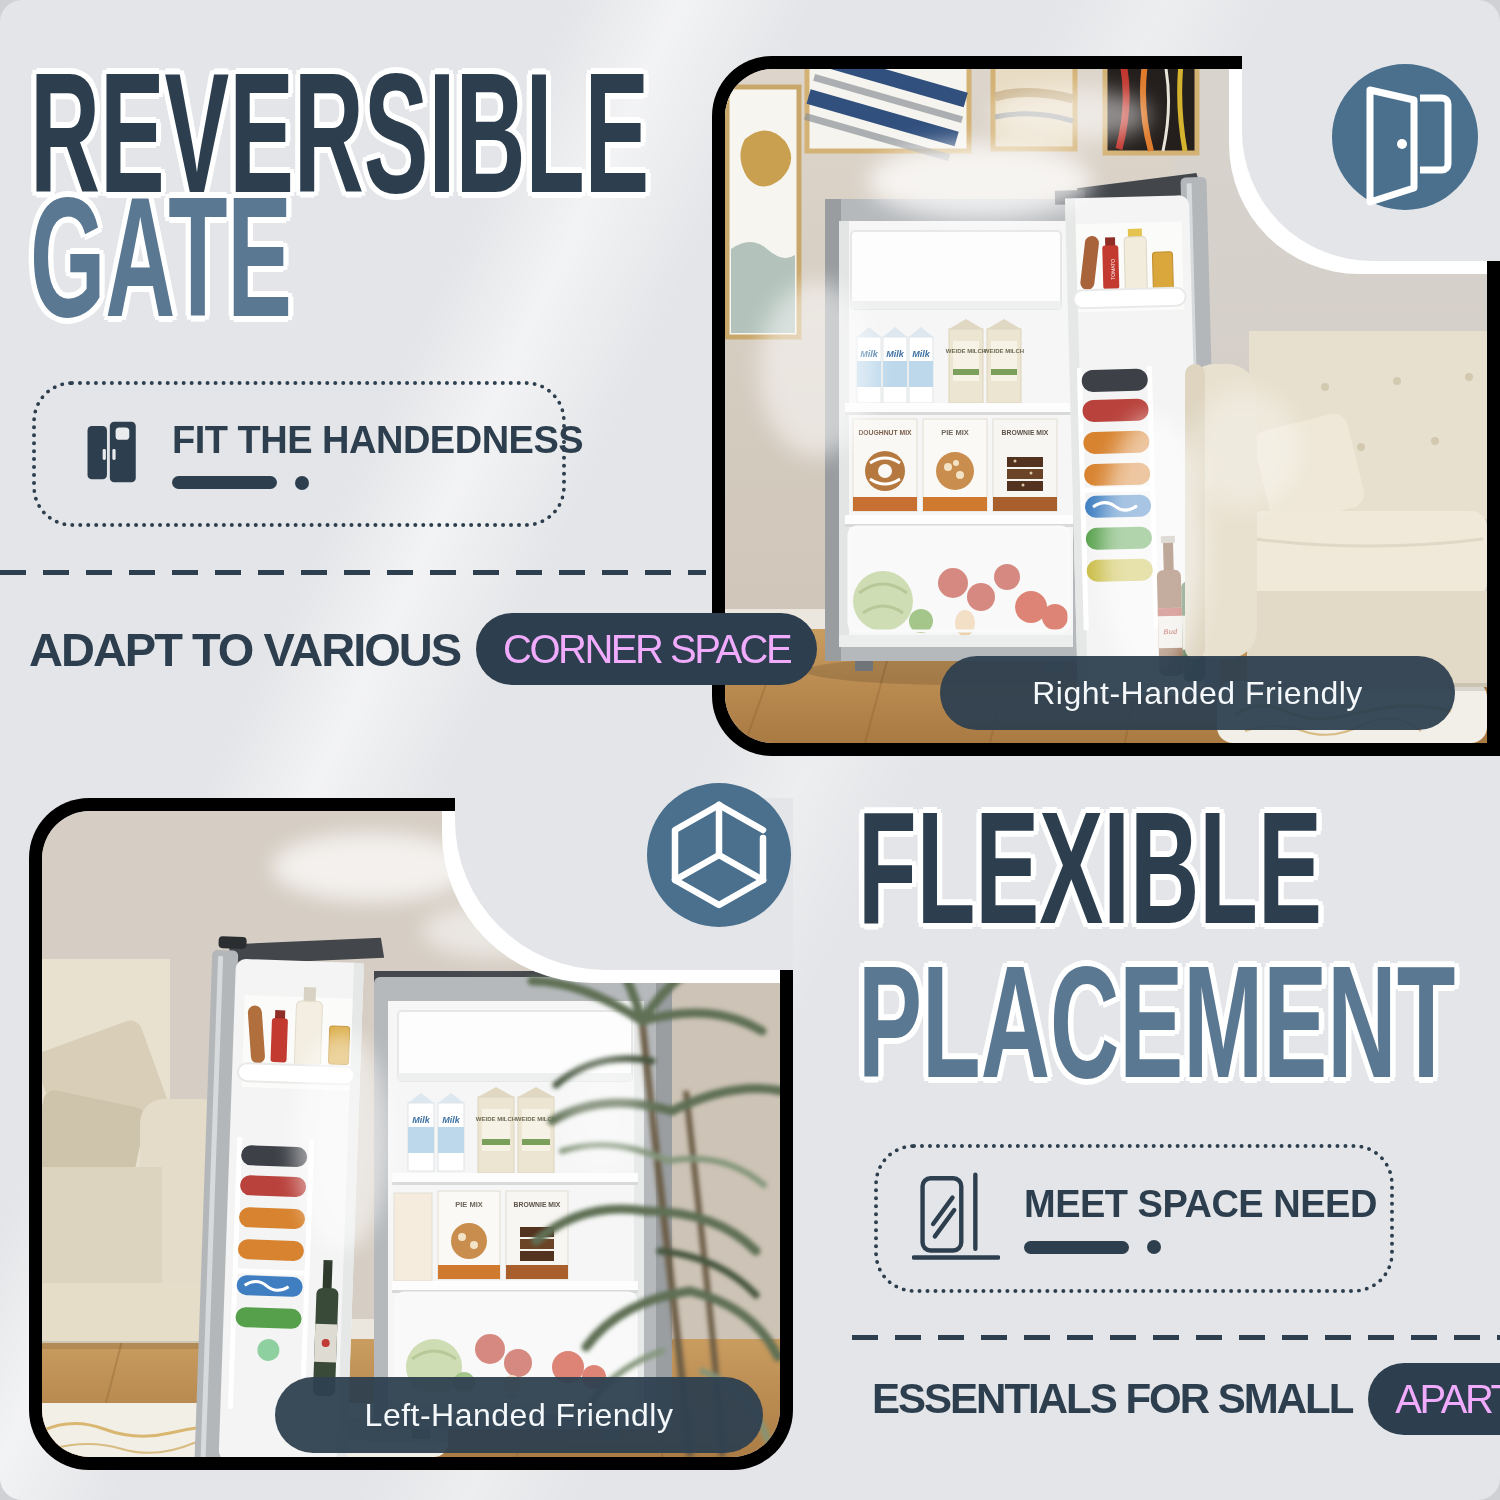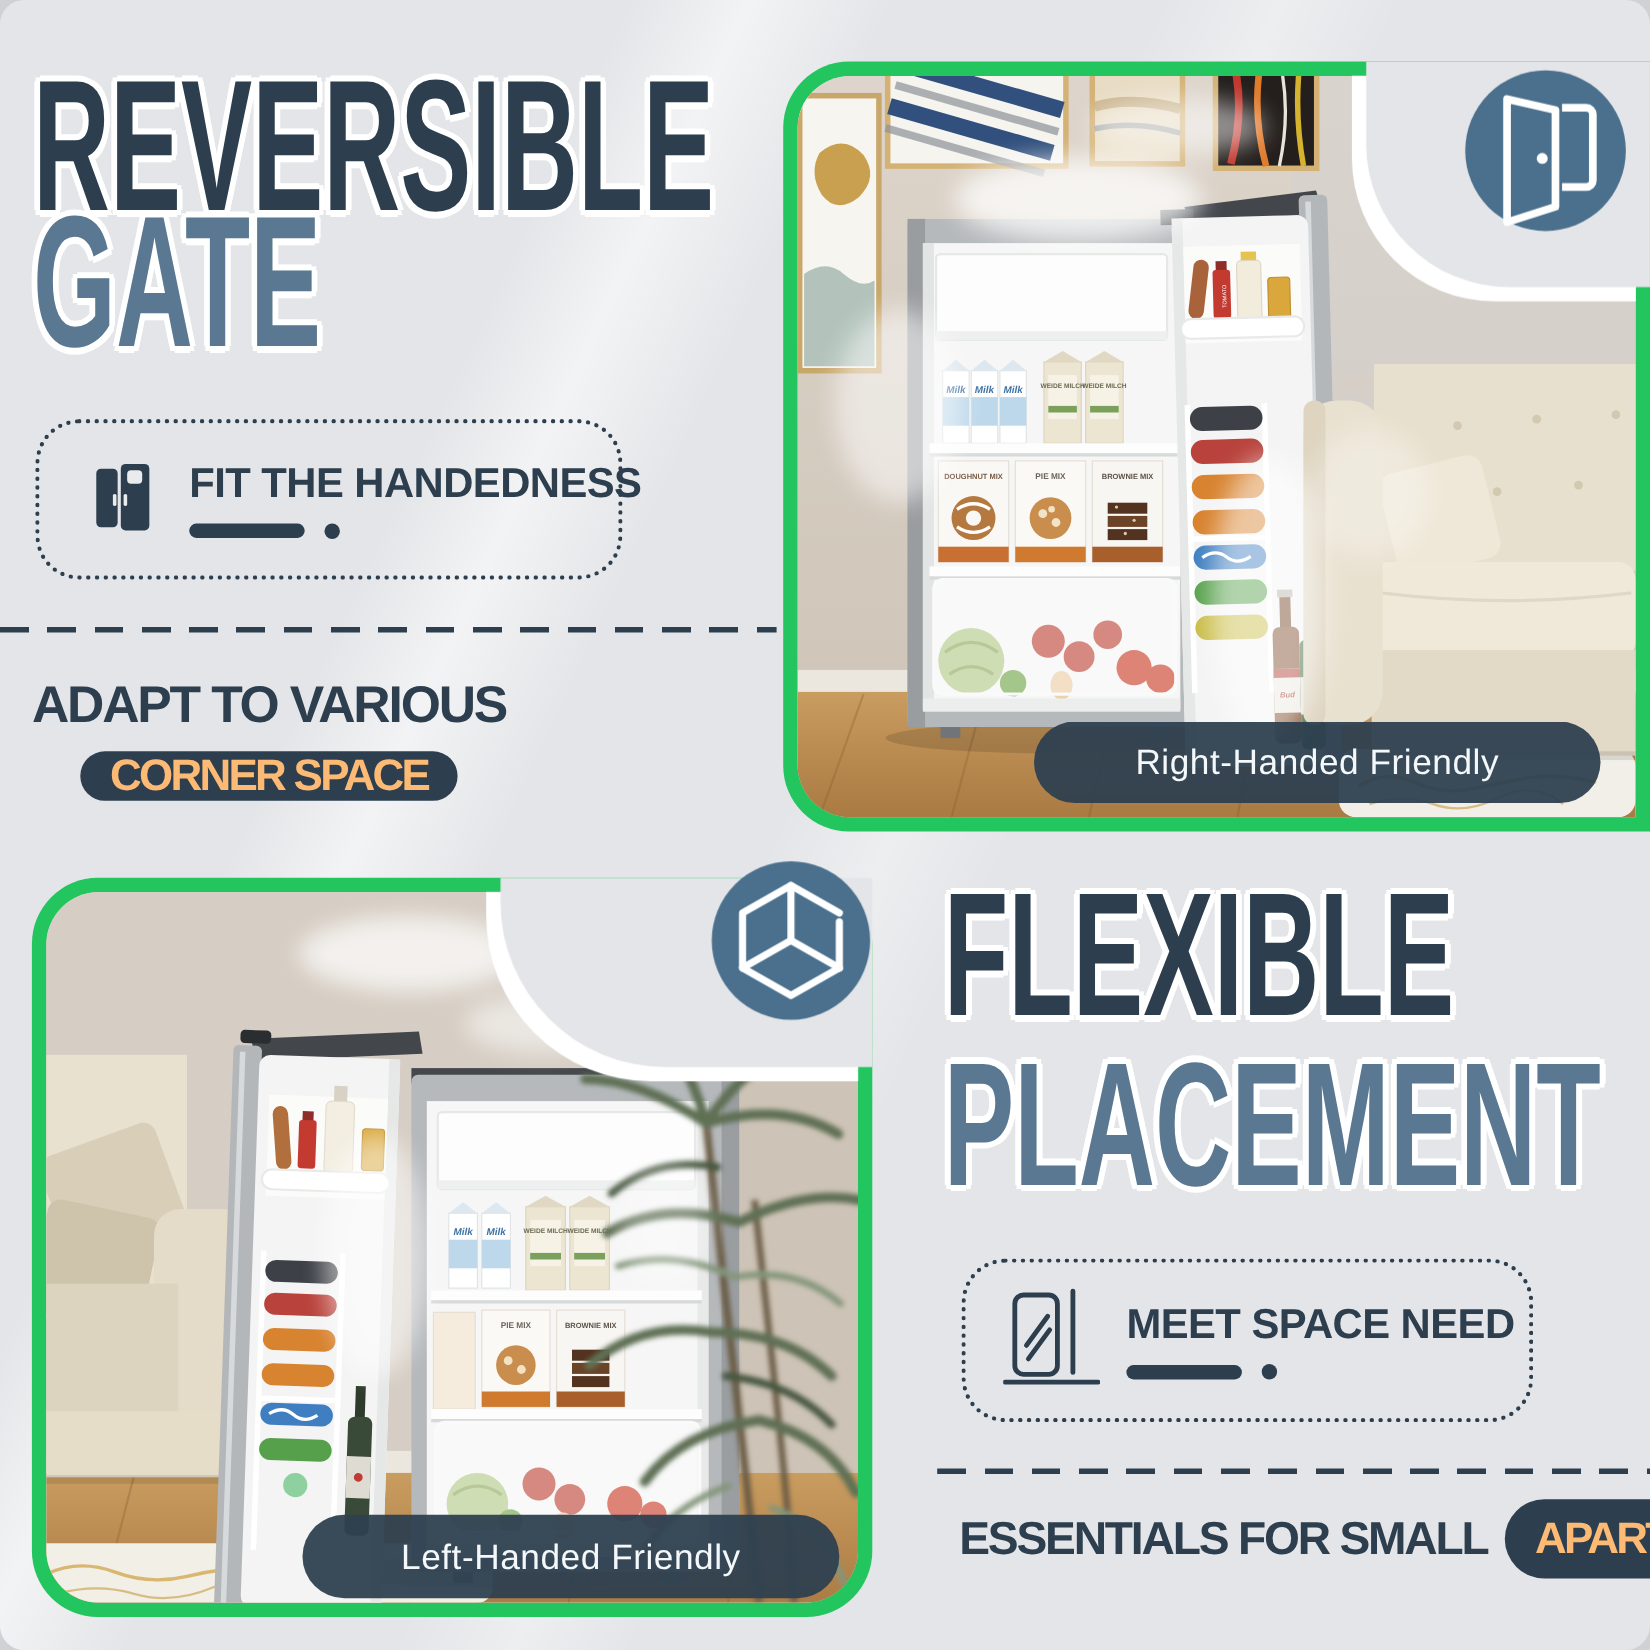--- a/index.html
+++ b/index.html
@@ -32,29 +32,29 @@
   .feature-underline{display:flex;align-items:center;margin-top:14px;}
   .feature-bar{width:105px;height:13px;border-radius:7px;background:var(--ink);}
   .feature-dot{width:14px;height:14px;border-radius:50%;background:var(--ink);margin-left:18px;}
 
   .dash-divider{position:absolute;height:5px;z-index:1;
     background:repeating-linear-gradient(90deg,var(--ink) 0 26px,transparent 26px 43px);}
   #divider1{left:0;top:570px;width:706px;}
   #divider2{left:852px;top:1335px;width:648px;}
 
   .tagline{position:absolute;display:flex;align-items:center;gap:16px;z-index:2;}
-  #tagline1{left:29px;top:612px;height:74px;flex-direction:column;}
+  #tagline1{left:29px;top:612px;height:74px;}
   #tagline2{left:872px;top:1363px;height:72px;}
   .tag-prefix{font-weight:bold;color:var(--ink);white-space:nowrap;}
   #tagline1 .tag-prefix{font-size:47px;letter-spacing:-2px;}
   #tagline2 .tag-prefix{font-size:42px;letter-spacing:-2px;}
-  .tag-pill{background:var(--ink);color:#fdba74;font-weight:bold;border-radius:37px;display:flex;align-items:center;
+  .tag-pill{background:var(--ink);color:#f0abfc;font-weight:normal;border-radius:37px;display:flex;align-items:center;
     padding:0 27px;height:72px;font-size:40px;letter-spacing:-2.5px;white-space:nowrap;}
 
-  .photo-card{position:absolute;background:#22c55e;z-index:1;}
+  .photo-card{position:absolute;background:#000000;z-index:1;}
   #card1{left:712px;top:56px;width:788px;height:700px;border-radius:60px 0 0 60px;padding:13px;box-sizing:border-box;}
   #card1 .photo-inner{border-radius:48px 0 0 48px;}
   #card2{left:29px;top:798px;width:764px;height:672px;border-radius:60px;padding:13px;box-sizing:border-box;}
   #card2 .photo-inner{border-radius:48px;}
   .photo-inner{position:relative;width:100%;height:100%;overflow:hidden;background:#d8cfc5;}
   .photo-inner svg{display:block;width:100%;height:100%;}
   .notch{position:absolute;top:0;right:0;background:var(--bg);box-shadow:-13px 13px 0 0 #fff;z-index:3;}
   #notch1{width:258px;height:205px;border-bottom-left-radius:130px;}
   #notch2{width:338px;height:172px;border-bottom-left-radius:150px;}
 

